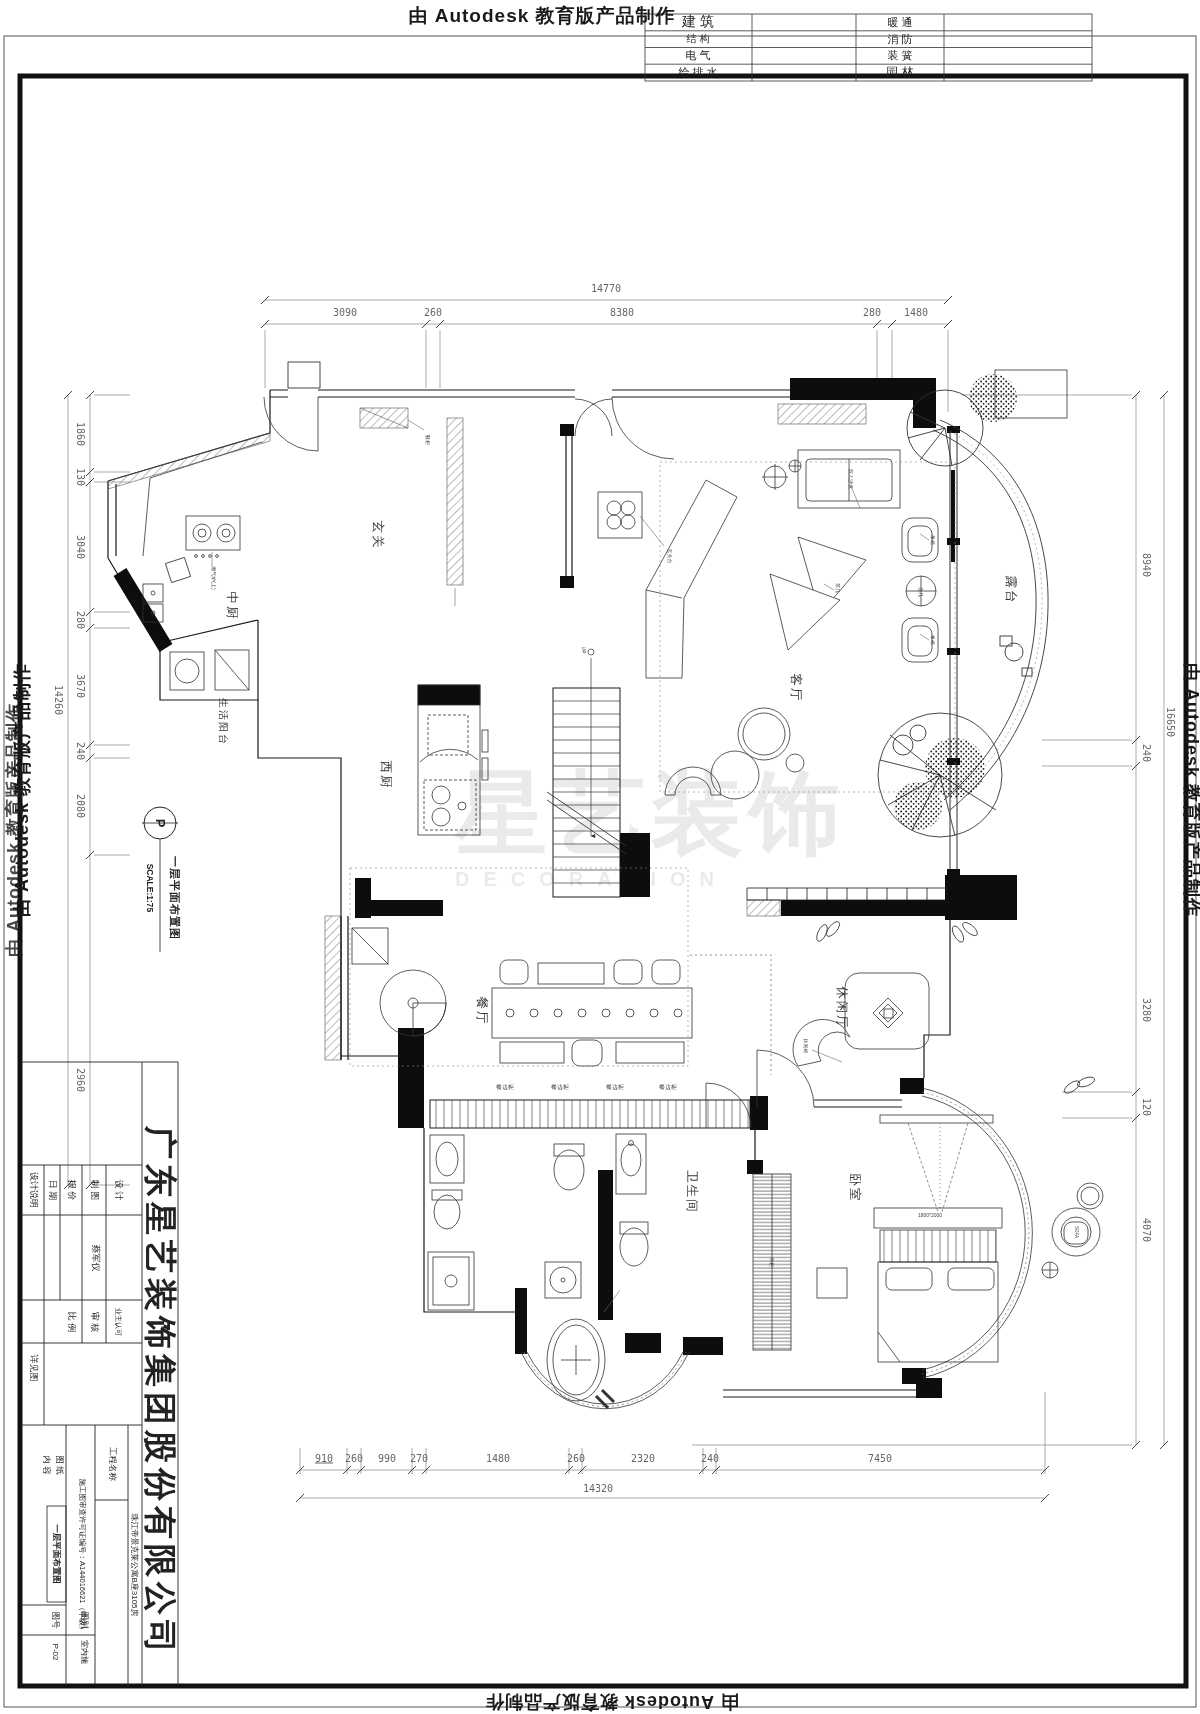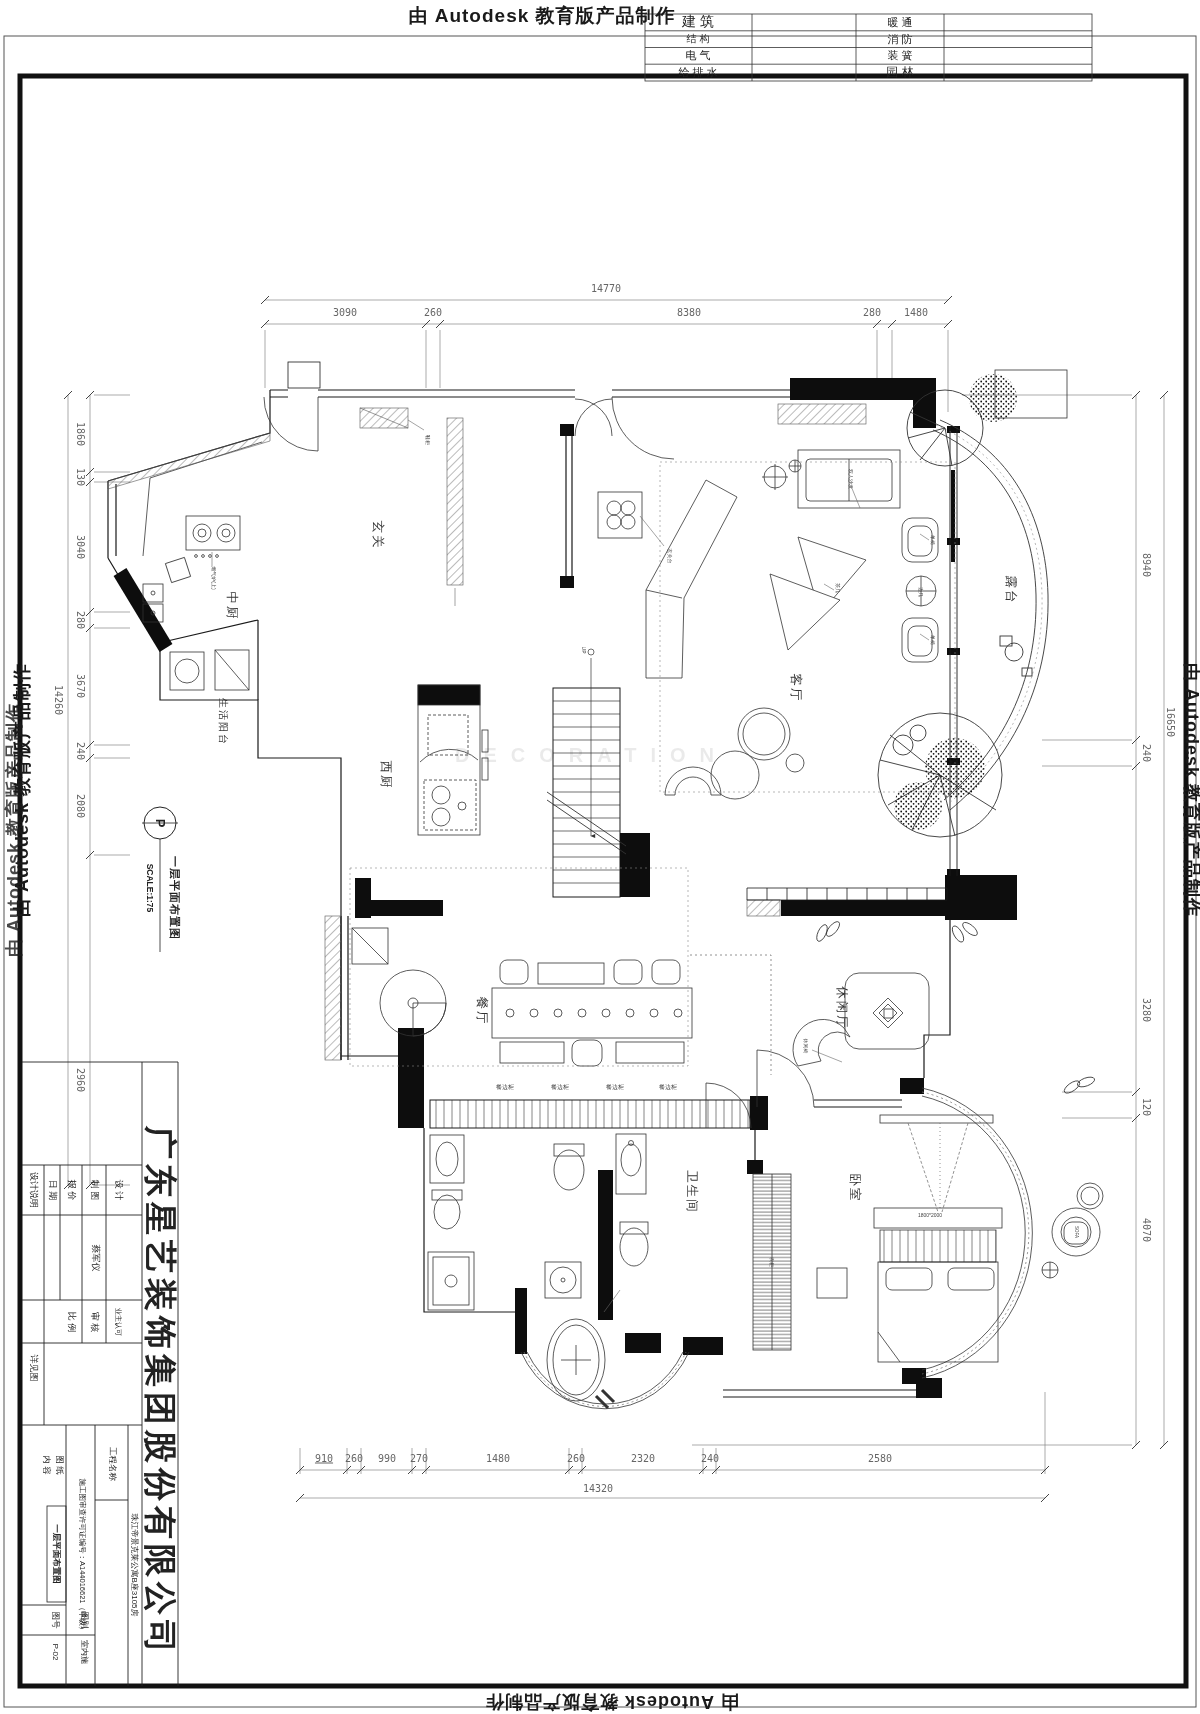--- a/index.html
+++ b/index.html
@@ -18,20 +18,21 @@
   #watermark{position:absolute;left:455px;top:752px;z-index:1;opacity:0.09;color:#222;}
   #watermark .wm-main{font-size:92px;font-weight:bold;letter-spacing:6px;}
   #watermark .wm-sub{font-size:20px;letter-spacing:14px;font-weight:bold;margin-top:-8px;}
 </style>
 </head>
 <body>
 
 <div id="page">
 
   <div id="watermark">
+    <div class="wm-main">星艺装饰</div>
     <div class="wm-sub">DECORATION</div>
   </div>
 
   <svg width="1200" height="1714" viewBox="0 0 1200 1714">
     <defs>
       <pattern id="hatch" width="6" height="6" patternUnits="userSpaceOnUse" patternTransform="rotate(45)">
         <line x1="0" y1="0" x2="0" y2="6" stroke="#777" stroke-width="1"></line>
       </pattern>
       <pattern id="hlines" width="4" height="3.5" patternUnits="userSpaceOnUse">
         <line x1="0" y1="1" x2="4" y2="1" stroke="#555" stroke-width="0.8"></line>
@@ -379,33 +380,33 @@
   <div class="t" style="left:698px;top:55px;font-size:11px;">电  气</div>
   <div class="t" style="left:698px;top:72px;font-size:11px;">给 排 水</div>
   <div class="t" style="left:900px;top:22px;font-size:11px;">暖  通</div>
   <div class="t" style="left:900px;top:39px;font-size:11px;">消  防</div>
   <div class="t" style="left:900px;top:55px;font-size:11px;">装  簧</div>
   <div class="t" style="left:900px;top:72px;font-size:12px;">园  林</div>
 
   <div class="t dim" style="left:606px;top:288px;">14770</div>
   <div class="t dim" style="left:345px;top:312px;">3090</div>
   <div class="t dim" style="left:433px;top:312px;">260</div>
-  <div class="t dim" style="left:689px;top:312px;text-align:center;">8380</div>
+  <div class="t dim" style="left:622px;top:312px;text-align:center;">8380</div>
   <div class="t dim" style="left:872px;top:312px;">280</div>
   <div class="t dim" style="left:916px;top:312px;">1480</div>
 
   <div class="t dim" style="left:324px;top:1458px;text-decoration:underline;">910</div>
   <div class="t dim" style="left:354px;top:1458px;">260</div>
   <div class="t dim" style="left:387px;top:1458px;">990</div>
   <div class="t dim" style="left:419px;top:1458px;">270</div>
   <div class="t dim" style="left:498px;top:1458px;">1480</div>
   <div class="t dim" style="left:576px;top:1458px;">260</div>
   <div class="t dim" style="left:643px;top:1458px;">2320</div>
   <div class="t dim" style="left:710px;top:1458px;">240</div>
-  <div class="t dim" style="left:880px;top:1458px;">2580</div>
+  <div class="t dim" style="left:880px;top:1458px;">7450</div>
   <div class="t dim" style="left:598px;top:1488px;">14320</div>
 
   <div class="vt dim" style="left:80px;top:434px;">1860</div>
   <div class="vt dim" style="left:80px;top:477px;">130</div>
   <div class="vt dim" style="left:80px;top:547px;">3040</div>
   <div class="vt dim" style="left:80px;top:620px;">280</div>
   <div class="vt dim" style="left:80px;top:686px;">3670</div>
   <div class="vt dim" style="left:80px;top:751px;">240</div>
   <div class="vt dim" style="left:80px;top:806px;">2080</div>
   <div class="vt dim" style="left:80px;top:1080px;">2960</div>

